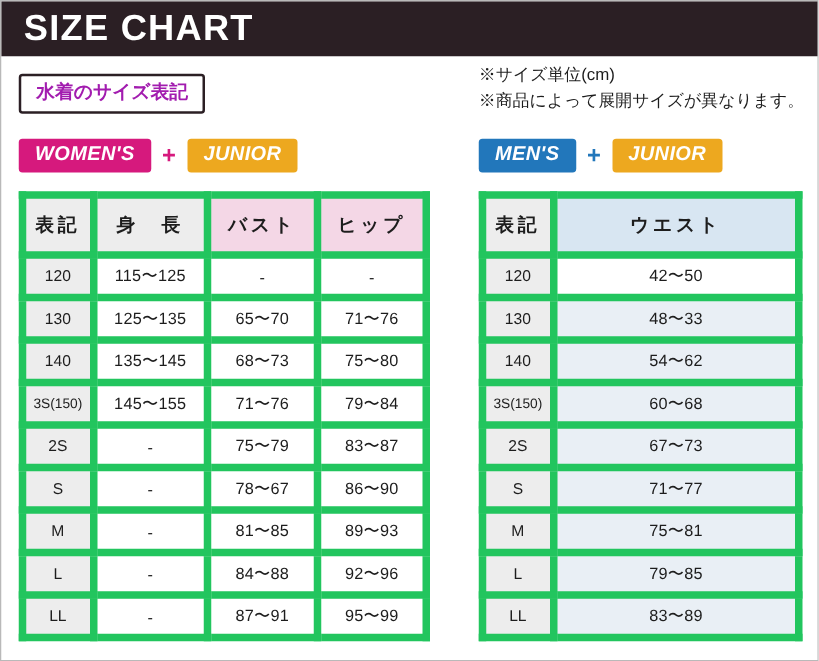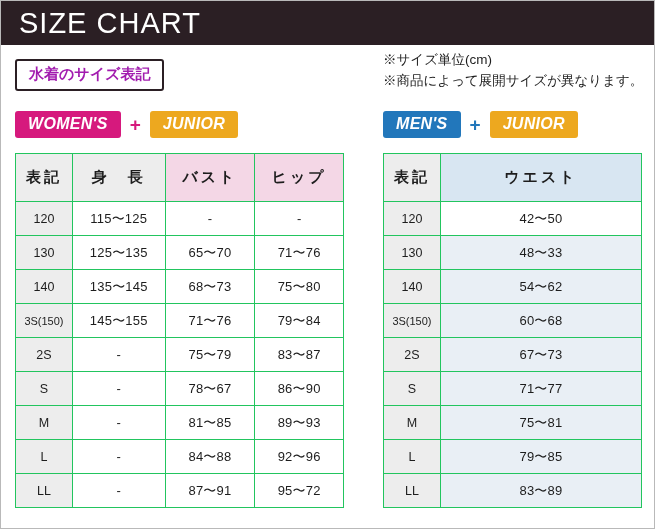--- a/index.html
+++ b/index.html
@@ -22,21 +22,21 @@
     position: absolute;
     left: 0; top: 0;
     width: 655px; height: 44px;
     background: #2b1f24;
     display: flex;
     align-items: center;
   }
   .header-title {
     color: #ffffff;
     font-size: 29px;
-    font-weight: normal;
+    font-weight: bold;
     letter-spacing: 1px;
     padding-left: 18px;
     font-family: "Liberation Sans", sans-serif;
     line-height: 1;
   }
 
   
   .subhead-tab {
     position: absolute;
     left: 14px; top: 58px;
@@ -93,21 +93,21 @@
   table {
     border-collapse: collapse;
     position: absolute;
     font-size: 13px;
     color: #1d1d1d;
   }
   table.women { left: 14px; top: 152px; width: 329px; }
   table.men   { left: 382px; top: 152px; width: 259px; }
 
   table th, table td {
-    border: 1px solid #22c55e;
+    border: 6px solid #22c55e;
     text-align: center;
     vertical-align: middle;
     height: 34px;
     padding: 0;
     font-weight: normal;
   }
   table thead th {
     height: 48px;
     font-size: 15px;
     font-weight: bold;
@@ -219,21 +219,21 @@
       <tr>
         <td class="label">L</td>
         <td class="val">-</td>
         <td class="val">84〜88</td>
         <td class="val">92〜96</td>
       </tr>
       <tr>
         <td class="label">LL</td>
         <td class="val">-</td>
         <td class="val">87〜91</td>
-        <td class="val">95〜72</td>
+        <td class="val">95〜99</td>
       </tr>
     </tbody>
   </table>
 
   <table class="men">
     <colgroup>
         <col class="c1">
         <col class="c2">
       </colgroup>
     <thead>

